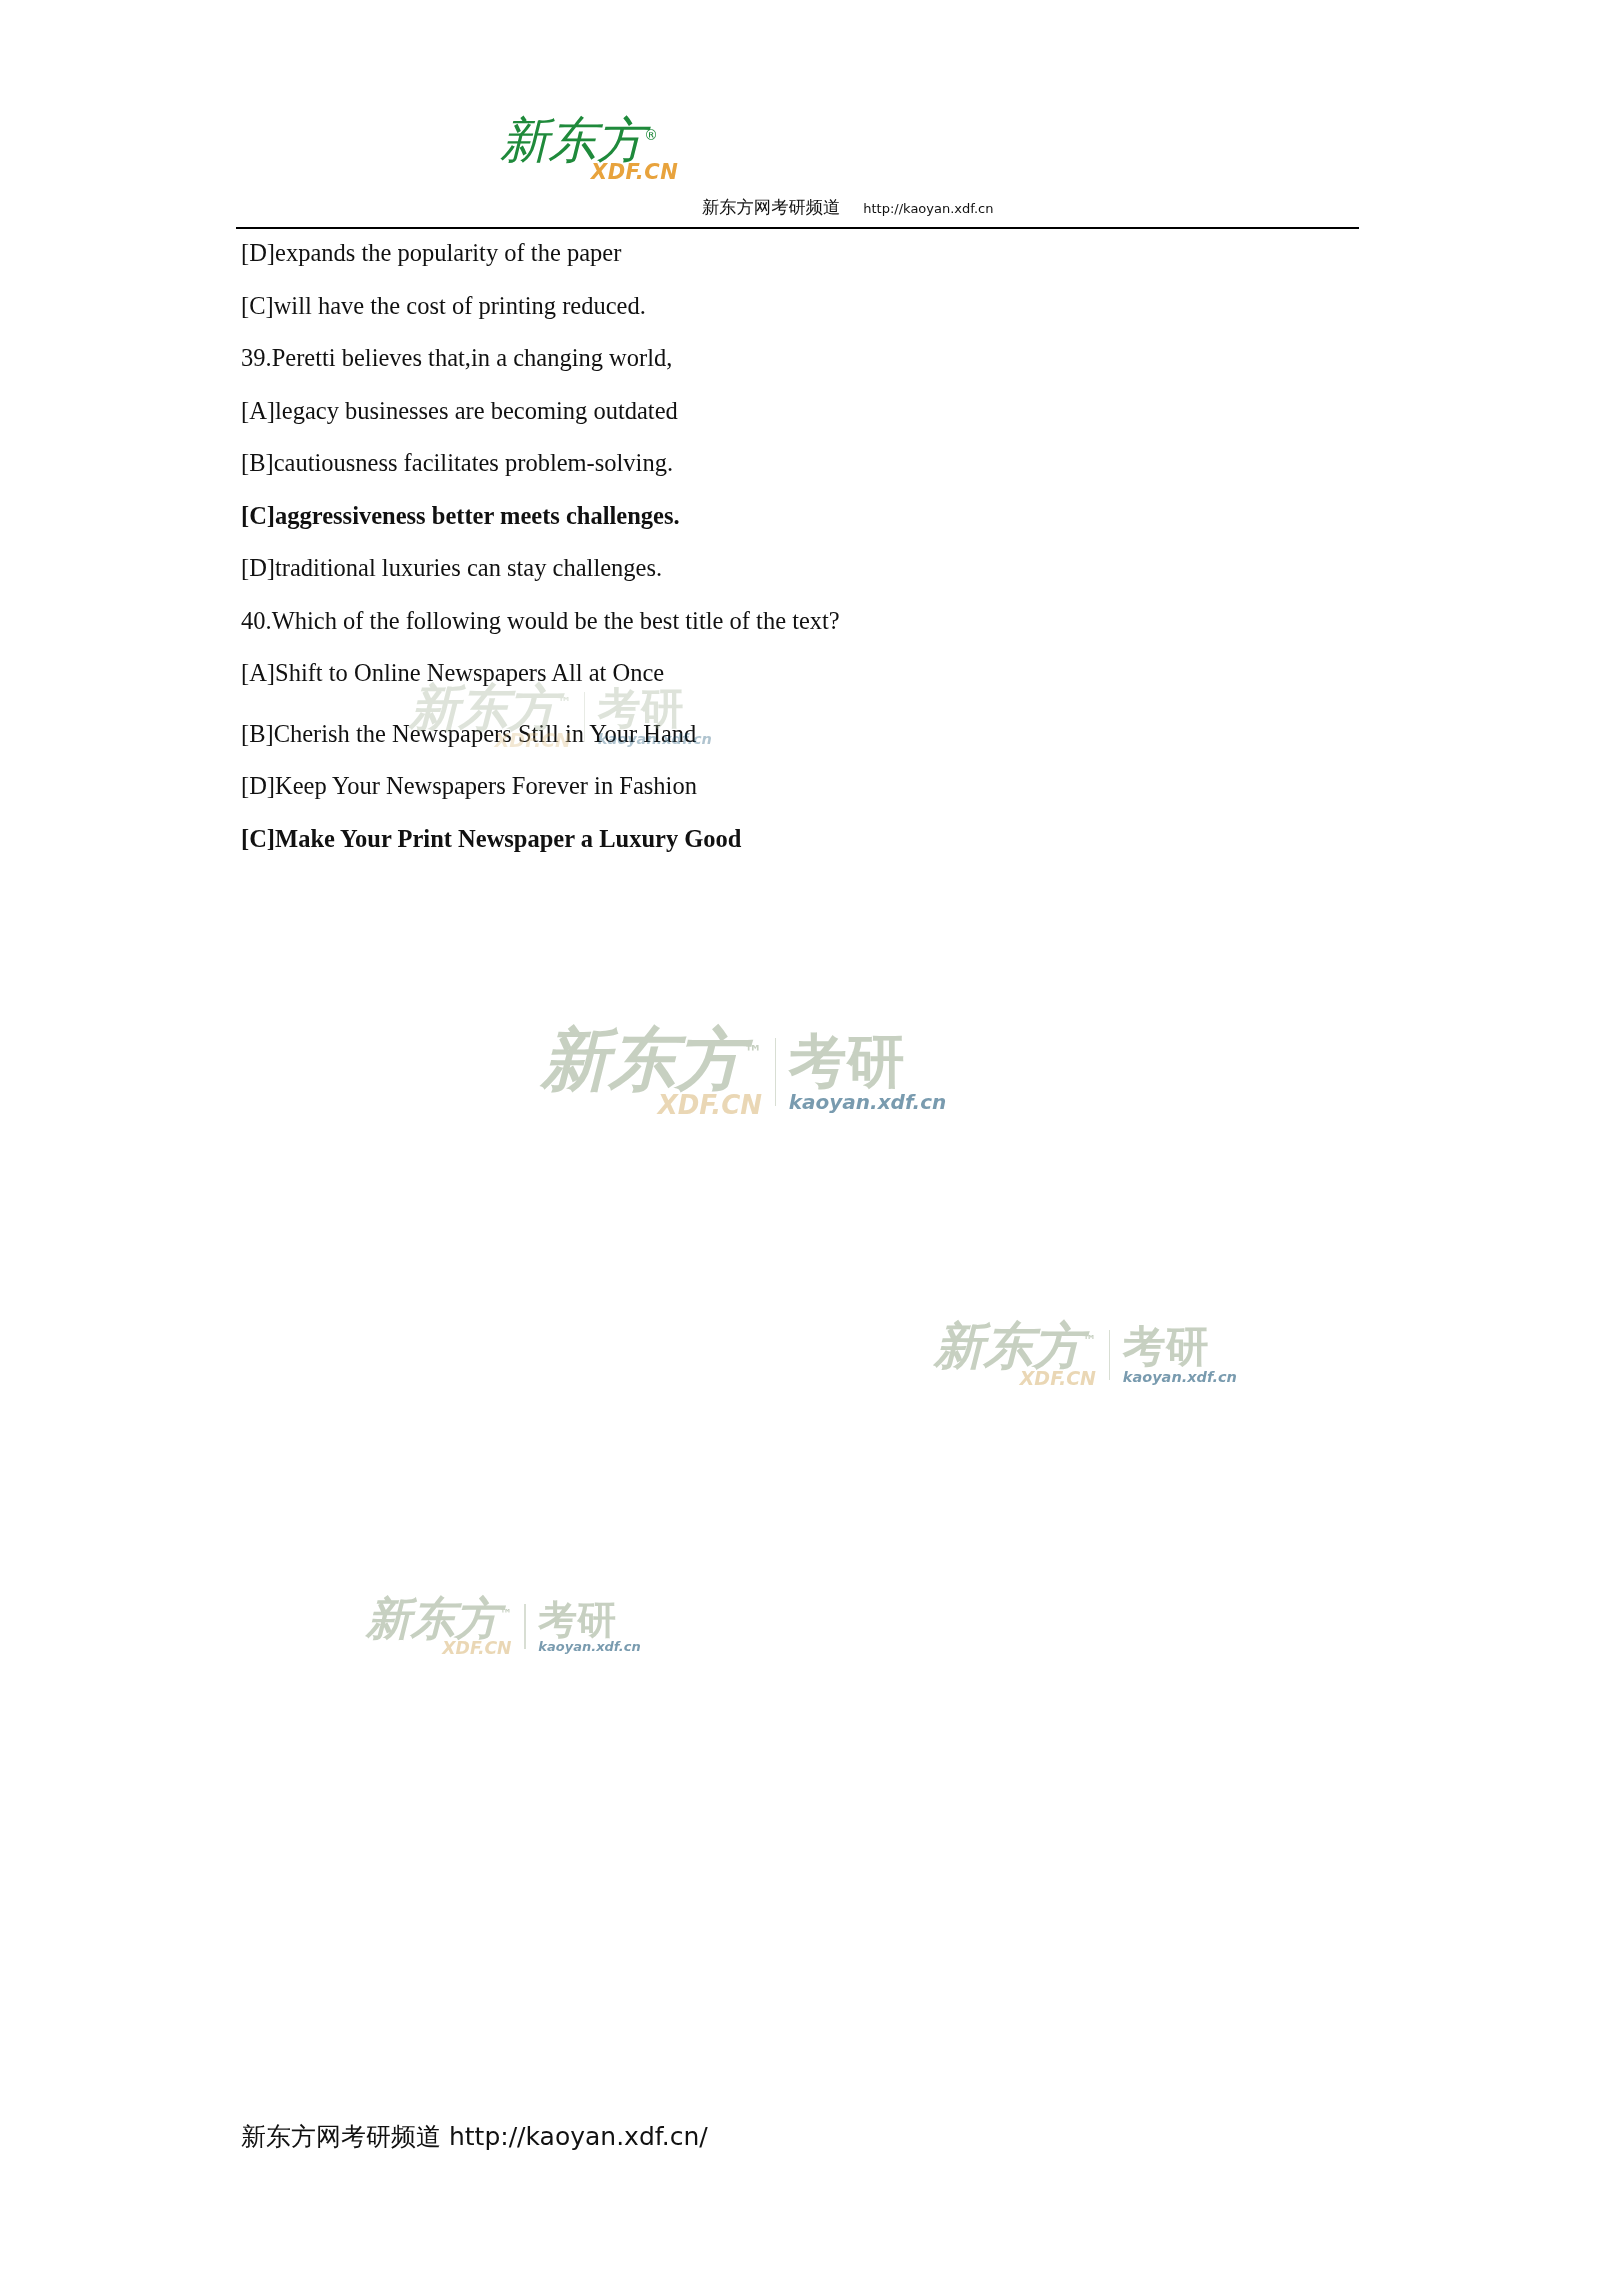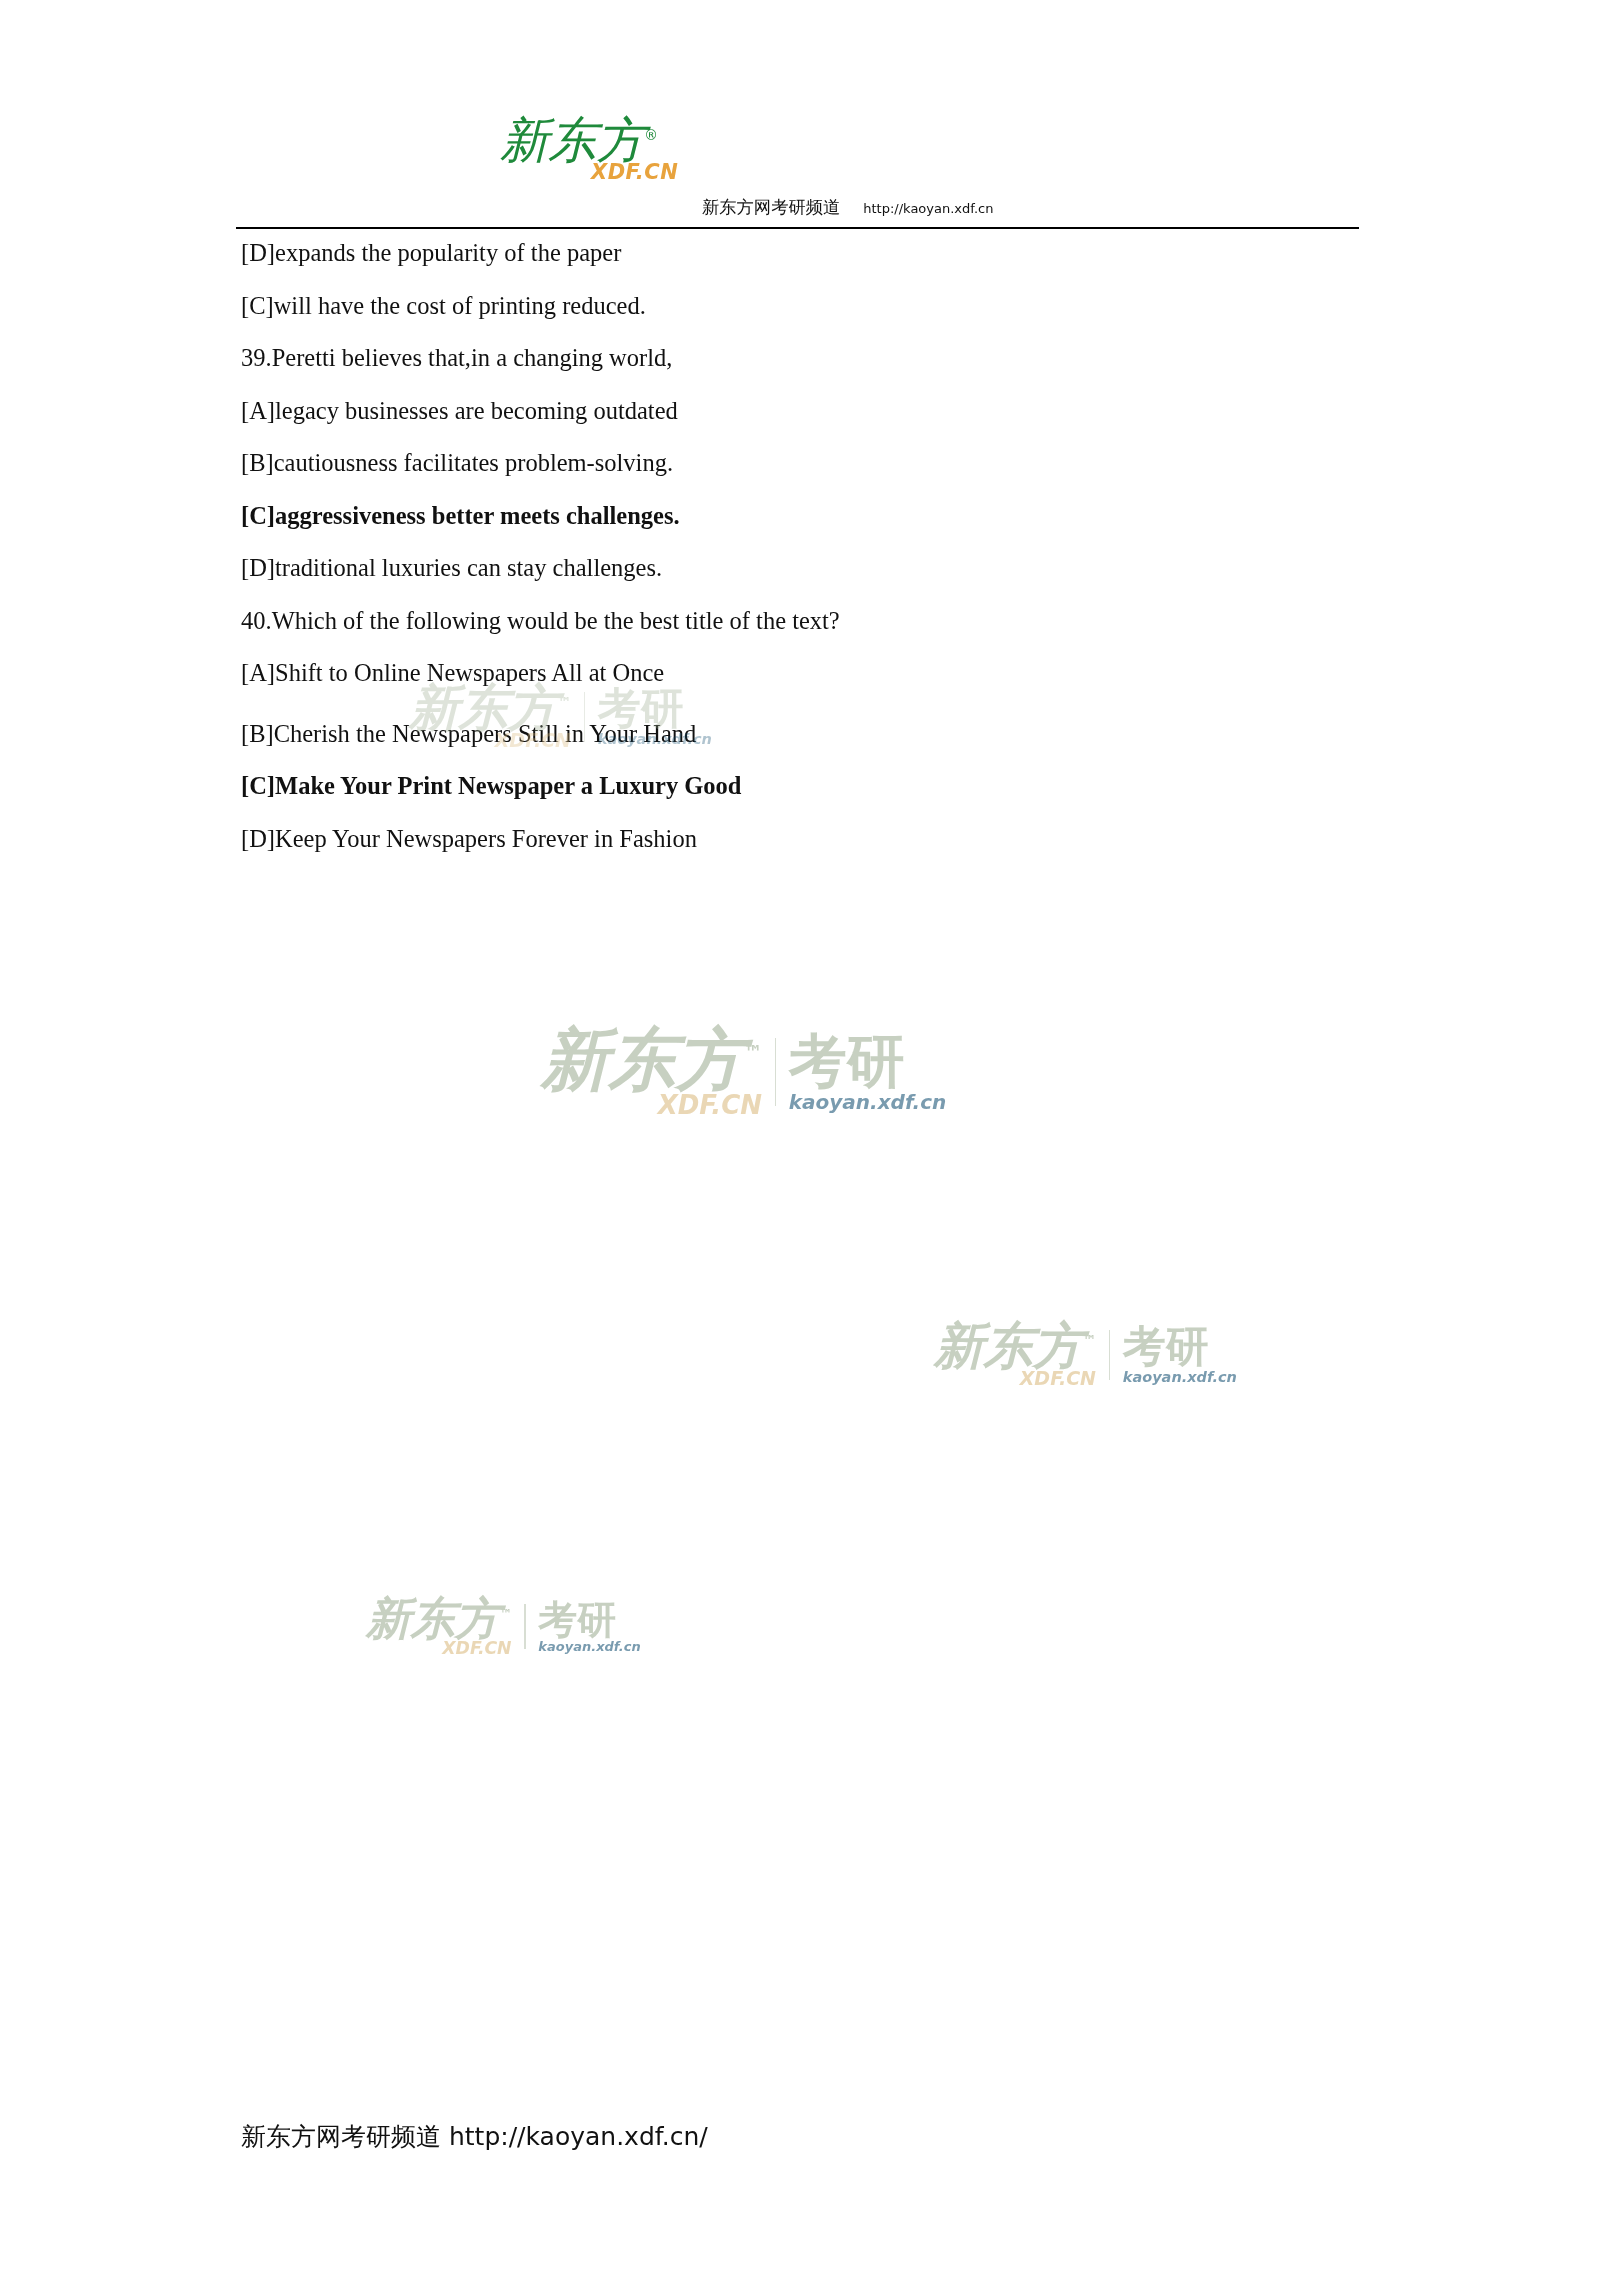--- a/index.html
+++ b/index.html
@@ -221,22 +221,22 @@
     <p class="line">[D]expands the popularity of the paper</p>
     <p class="line">[C]will have the cost of printing reduced.</p>
     <p class="line">39.Peretti believes that,in a changing world,</p>
     <p class="line">[A]legacy businesses are becoming outdated</p>
     <p class="line">[B]cautiousness facilitates problem-solving.</p>
     <p class="line bold">[C]aggressiveness better meets challenges.</p>
     <p class="line">[D]traditional luxuries can stay challenges.</p>
     <p class="line">40.Which of the following would be the best title of the text?</p>
     <p class="line tight">[A]Shift to Online Newspapers All at Once</p>
     <p class="line">[B]Cherish the Newspapers Still in Your Hand</p>
+    <p class="line">[D]Keep Your Newspapers Forever in Fashion</p>
     <p class="line bold">[C]Make Your Print Newspaper a Luxury Good</p>
-    <p class="line">[D]Keep Your Newspapers Forever in Fashion</p>
   </div>
 
   <div class="wm wm-b wm-faint" style="left: 409px; top: 655px;">
     <div class="wm-inner">
       <div class="wm-left">
         <div class="wm-cn"><span>新东方</span><span class="wm-tm">™</span></div>
         <div class="wm-xdf">XDF.CN</div>
       </div>
       <div class="wm-divider"></div>
       <div class="wm-right">

